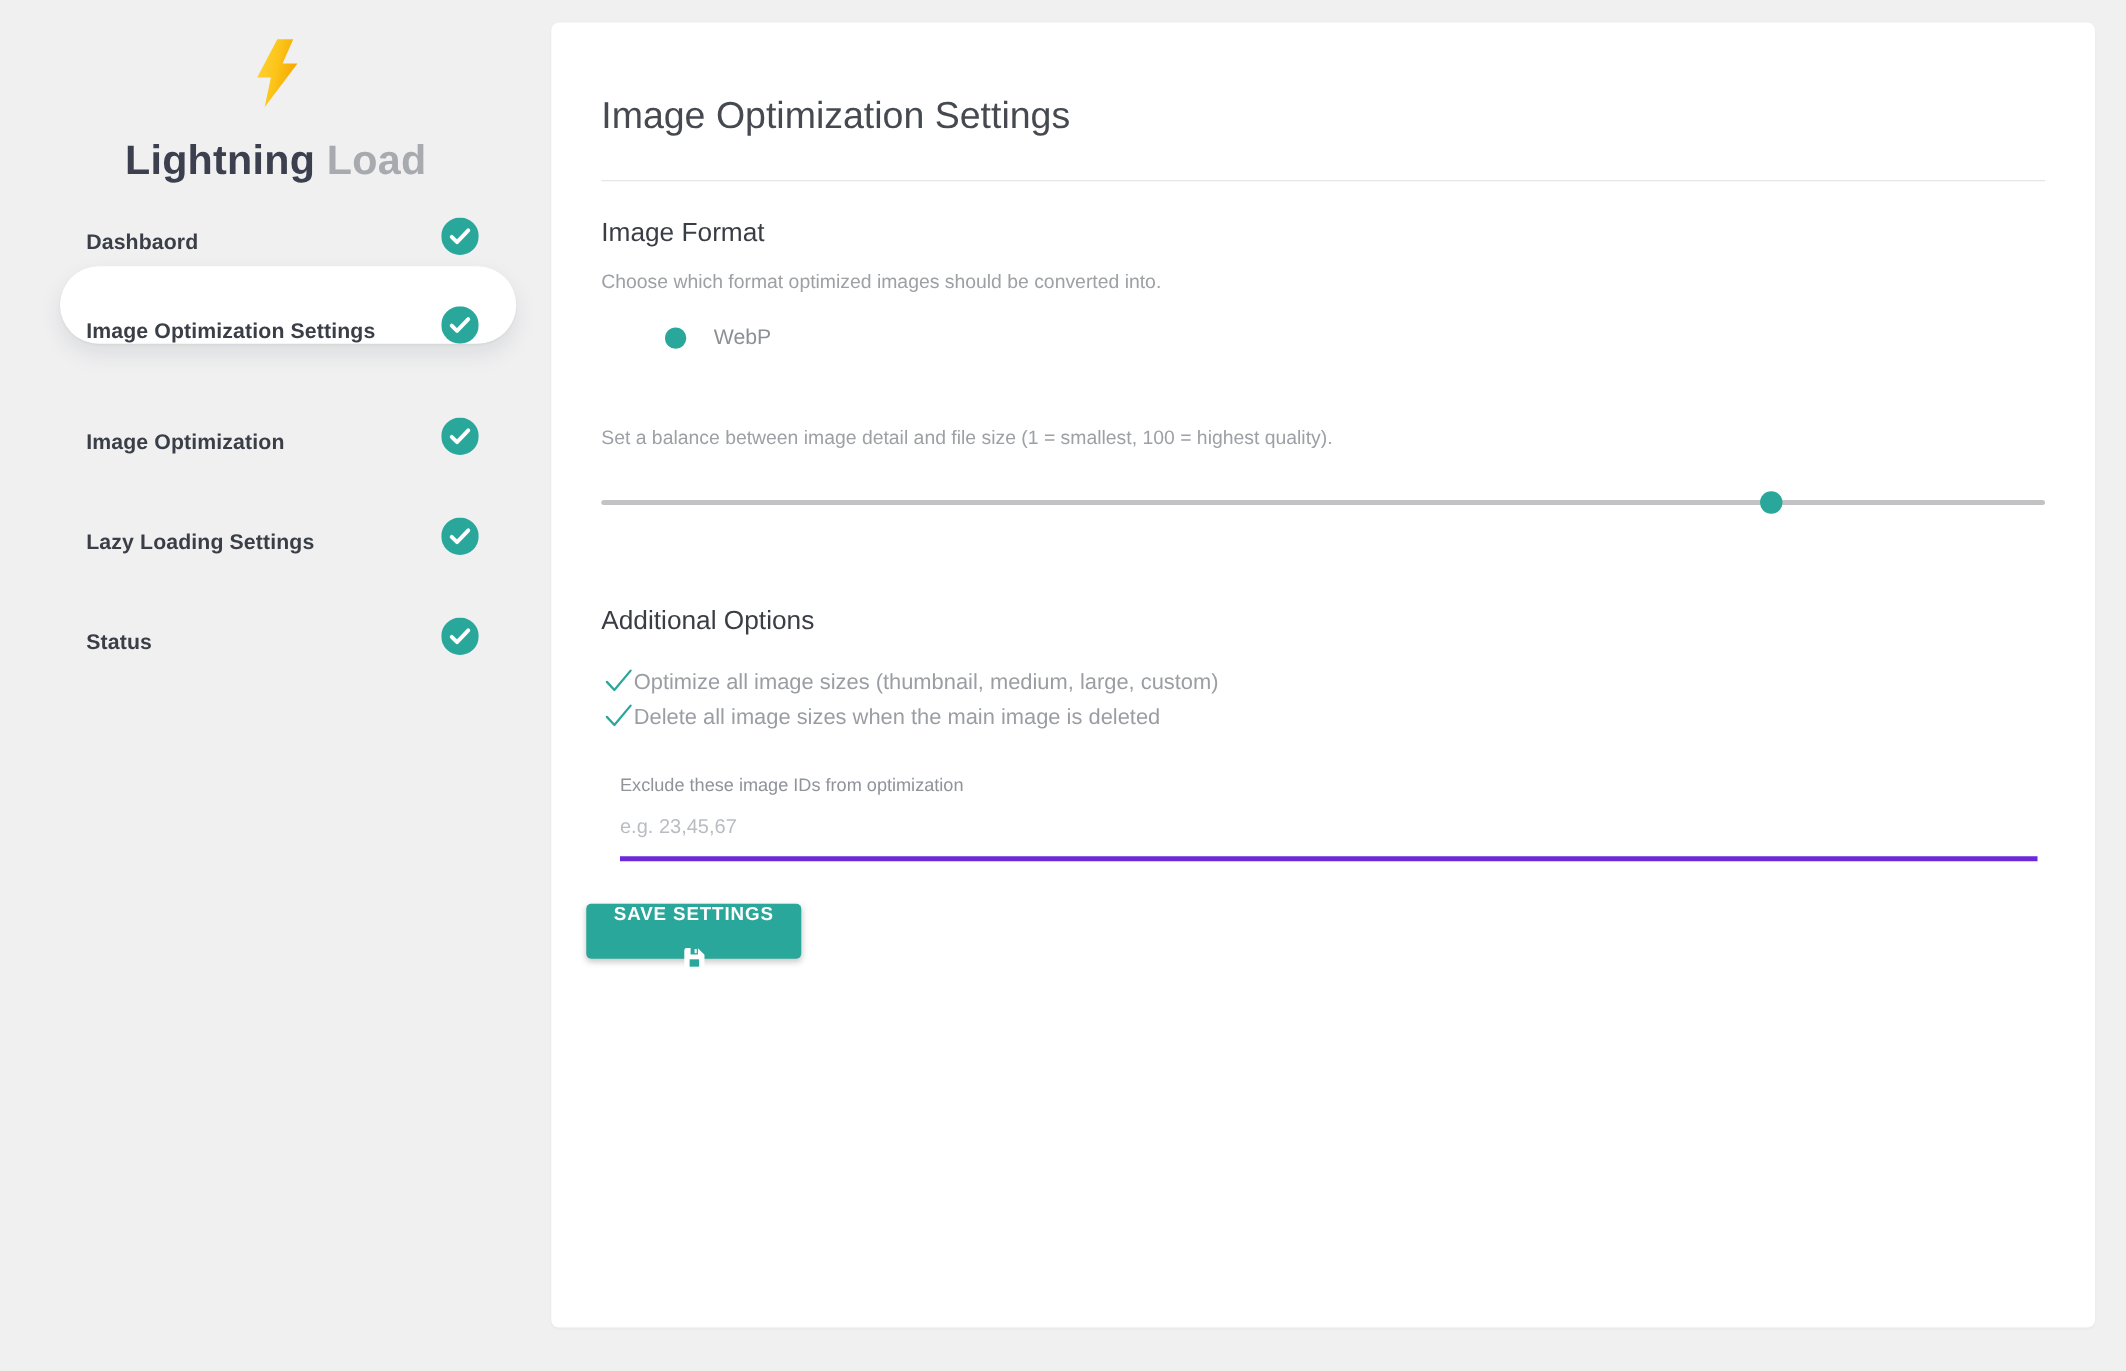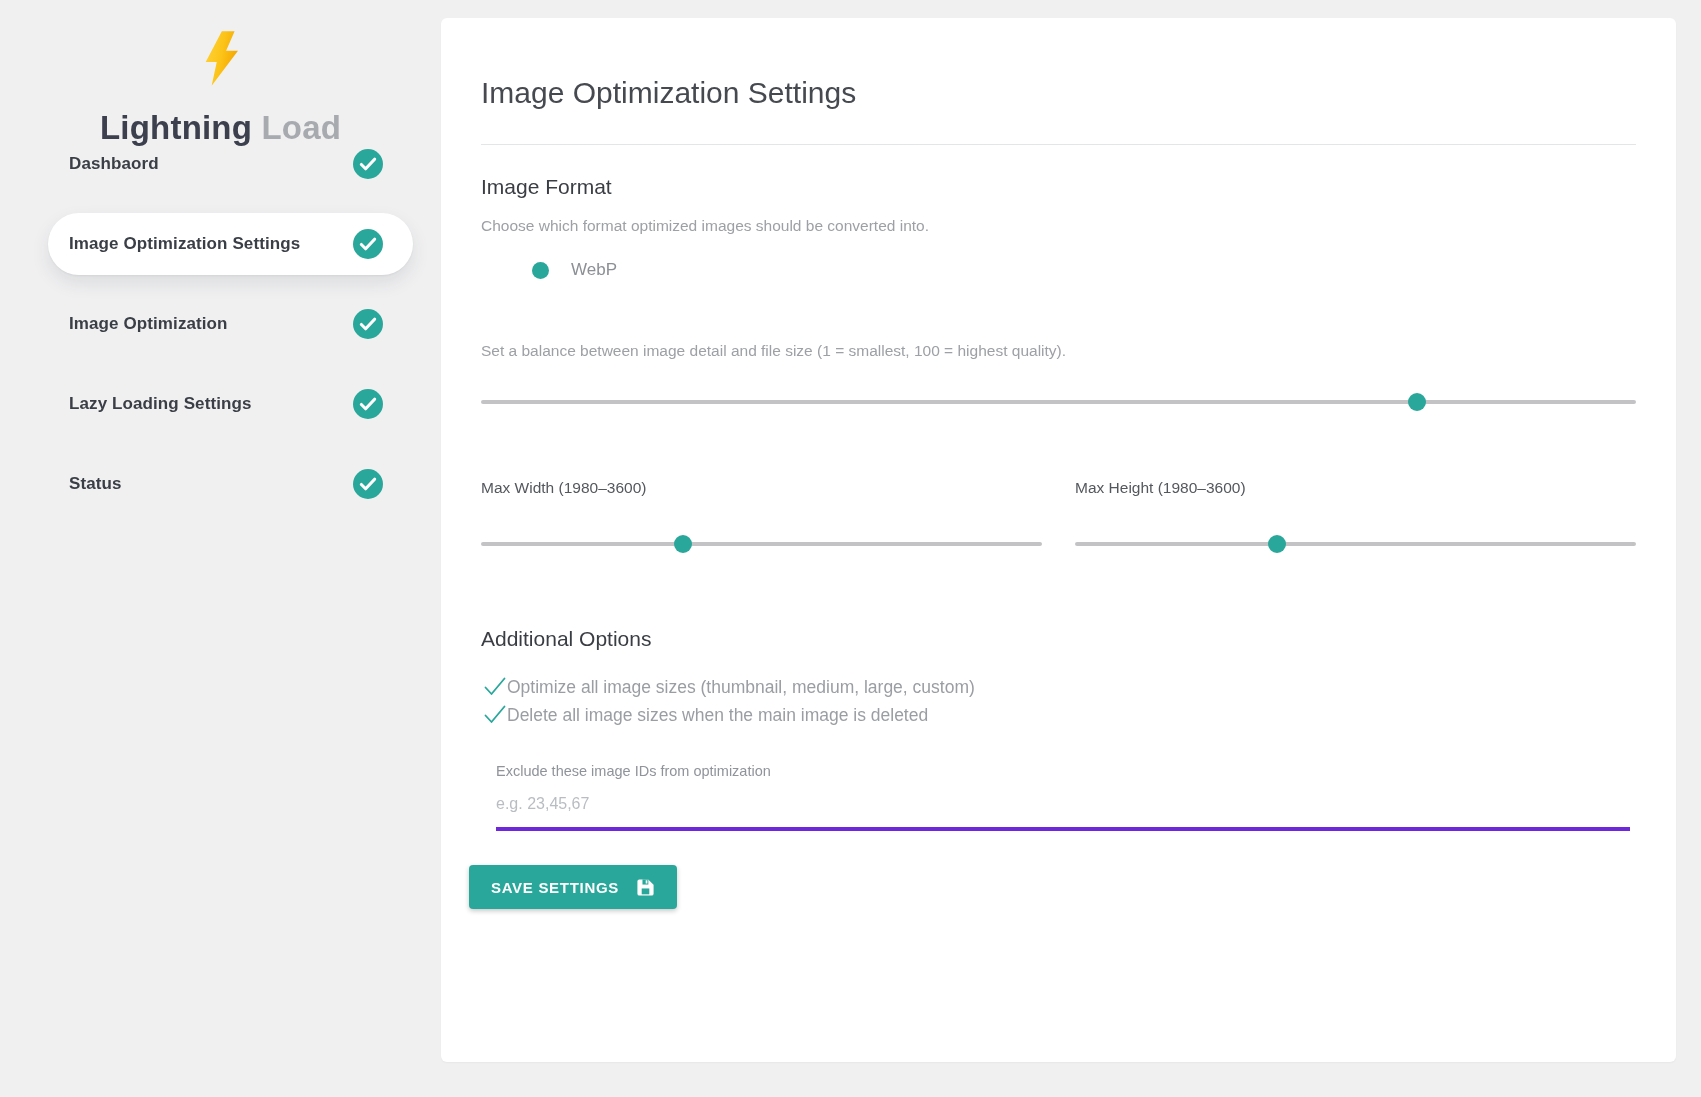--- a/index.html
+++ b/index.html
@@ -15,21 +15,21 @@
   
   .sidebar { position: absolute; left: 0; top: 0; width: 441px; height: 100%; }
   .logo { position: absolute; left: 100px; top: 30px; display: flex; align-items: center; gap: 22px; flex-direction: column; }
   .logo svg { display: block; }
   .brand { font-size: 33px; font-weight: 700; letter-spacing: 0.2px; }
   .brand .b1 { color: #3b3f4e; }
   .brand .b2 { color: #a7aaae; }
 
   .nav { position: absolute; left: 48px; top: 124px; width: 365px; }
   .nav-item {
-    height: 80px; display: flex; align-items: center;
+    height: 80px; display: flex; align-items: flex-end;
     padding: 0 30px 0 21px; cursor: pointer;
   }
   .nav-item .label {
     flex: 1; font-size: 17px; font-weight: 700; color: #3a3e46; letter-spacing: 0.1px;
   }
   .nav-item.active {
     background: #ffffff; border-radius: 999px; height: 62px;
     margin: 9px 0;
     box-shadow: 0 8px 18px rgba(40,45,60,0.10), 0 1px 2px rgba(40,45,60,0.06);
   }
@@ -91,20 +91,21 @@
   }
   .exclude-input::placeholder { color: #b9bdc2; opacity: 1; }
 
   .save-button {
     margin: 34px 0 0 -12px; display: inline-flex; align-items: center; gap: 17px;
     height: 44px; padding: 0 22px; border: none; border-radius: 4px;
     background: #2aa79b; color: #ffffff; cursor: pointer;
     font-family: "Liberation Sans", sans-serif;
     font-size: 15px; font-weight: 700; letter-spacing: 0.7px;
     box-shadow: 0 2px 5px rgba(0,0,0,0.22);
+    flex-direction: column;
   }
   .save-button svg { display: block; }
 </style>
 </head>
 <body>
 
 <div class="page">
 
   <div class="sidebar">
     <div class="logo">
@@ -186,36 +187,20 @@
       </div>
 
       <div class="quality-section">
         <div class="section-desc">Set a balance between image detail and file size (1 = smallest, 100 = highest quality).</div>
         <div class="slider quality-slider">
           <div class="track"></div>
           <div class="thumb" style="left: calc(81% - 9px);"></div>
         </div>
       </div>
 
-      <div class="dims-row">
-        <div class="dims-col">
-          <div class="dim-label">Max Width (1980–3600)</div>
-          <div class="slider">
-            <div class="track"></div>
-            <div class="thumb" style="left: calc(36% - 9px);"></div>
-          </div>
-        </div>
-        <div class="dims-col">
-          <div class="dim-label">Max Height (1980–3600)</div>
-          <div class="slider">
-            <div class="track"></div>
-            <div class="thumb" style="left: calc(36% - 9px);"></div>
-          </div>
-        </div>
-      </div>
 
       <div class="additional-section">
         <div class="section-heading">Additional Options</div>
 
         <div class="check-row">
           <span class="check-glyph">
             <svg width="24" height="24" viewBox="0 0 24 24">
                 <path d="M2.5 12.5l6 6.5L21.5 3.5" stroke="#2aa79b" stroke-width="1.8" fill="none" stroke-linecap="round" stroke-linejoin="round"></path>
               </svg>
           </span>

